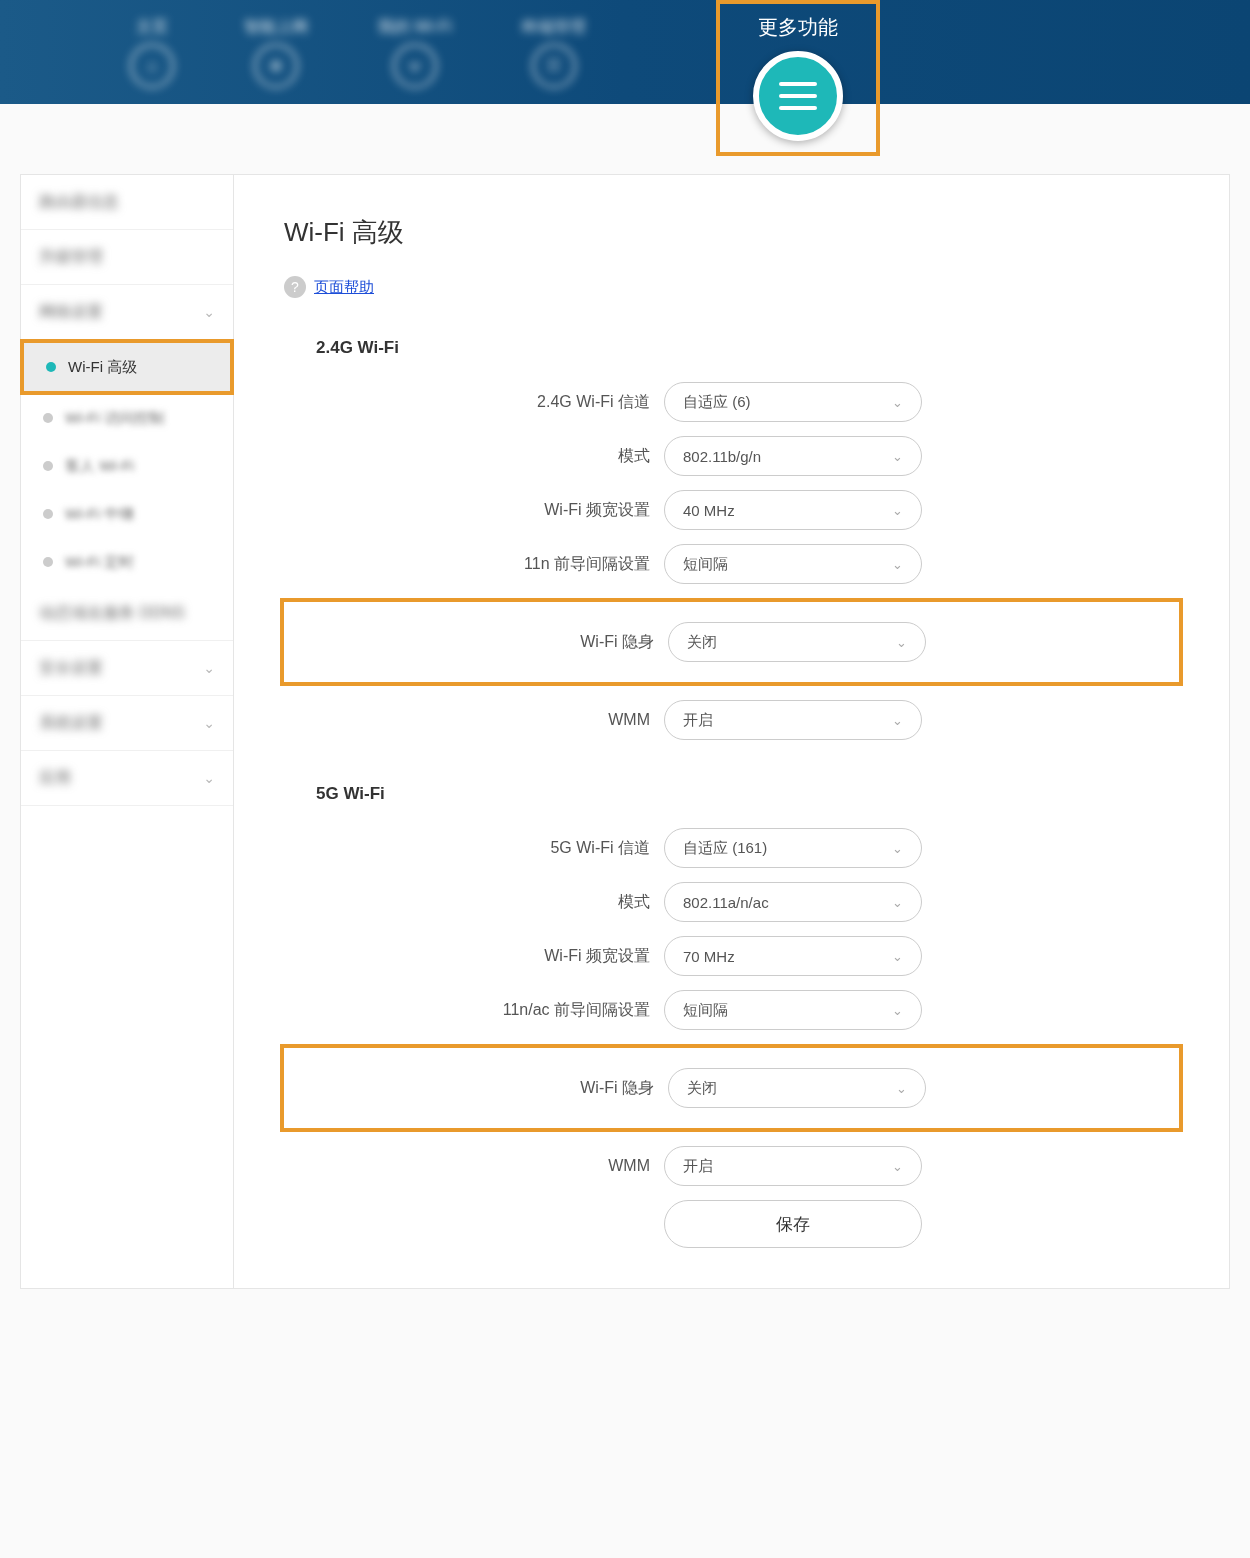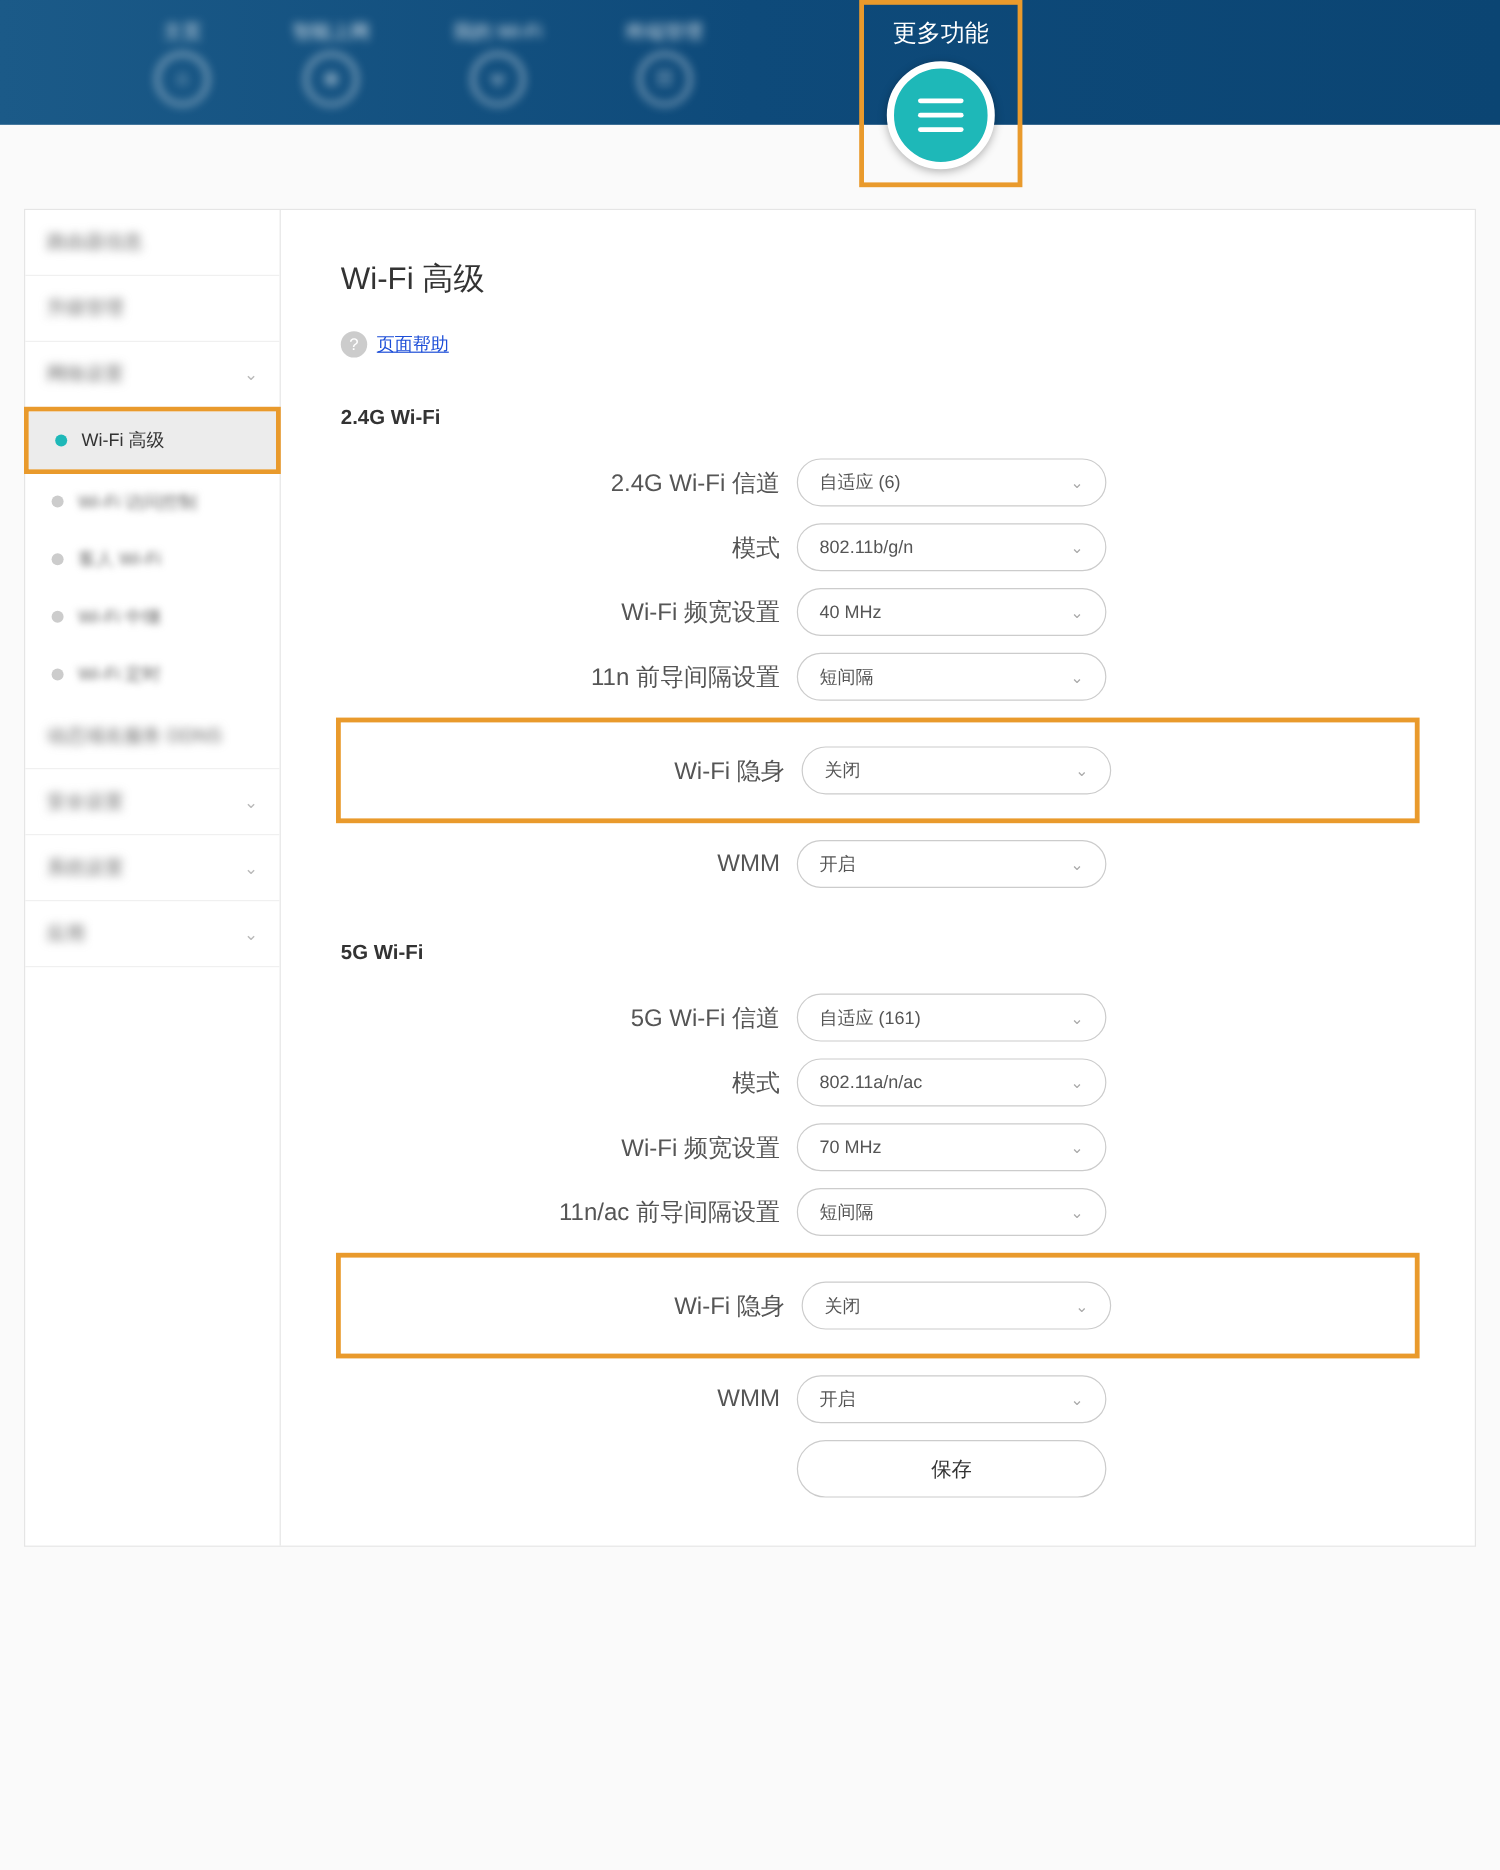--- a/index.html
+++ b/index.html
@@ -22,21 +22,21 @@
   opacity: 0.85;
 }
 .nav-label { color: #fff; font-size: 16px; margin-bottom: 6px; }
 .nav-circle {
   width: 44px; height: 44px; border: 2px solid #fff; border-radius: 50%;
   display: flex; align-items: center; justify-content: center; color: #fff;
 }
 .more-wrap {
   position: absolute;
   left: 716px; top: 0;
-  width: 136px; height: 156px;
+  width: 164px; height: 156px;
   border: 4px solid #e99a2c;
   display: flex; flex-direction: column; align-items: center;
   padding-top: 10px;
 }
 .more-label { color: #fff; font-size: 20px; margin-bottom: 10px; }
 .more-circle {
   width: 90px; height: 90px; border-radius: 50%;
   background: #1eb8b8;
   border: 6px solid #fff;
   display: flex; align-items: center; justify-content: center;
@@ -77,24 +77,24 @@
 .main { flex: 1; padding: 40px 50px; }
 .page-title { font-size: 26px; font-weight: 400; color: #333; margin-bottom: 26px; }
 .page-desc { font-size: 14px; color: #888; margin-bottom: 20px; }
 .help-row { display: flex; align-items: center; margin-bottom: 40px; }
 .help-icon {
   width: 22px; height: 22px; border-radius: 50%; background: #ccc; color: #fff;
   display: flex; align-items: center; justify-content: center; font-size: 14px; margin-right: 8px;
 }
 .help-link { color: #1d4ed8; font-size: 15px; text-decoration: underline; }
 
-.section-title { font-size: 17px; font-weight: 600; color: #333; margin-bottom: 24px; }
+.section-title { font-size: 17px; font-weight: 600; color: #333; margin-bottom: 24px; margin-left: 32px; }
 .form-row { display: flex; align-items: center; margin-bottom: 14px; }
 .form-row.highlighted { border: 4px solid #e99a2c; padding: 20px 0; margin-left: -4px; margin-right: -4px; }
-.form-label { width: 380px; text-align: right; padding-right: 14px; font-size: 20px; color: #555; }
+.form-label { width: 380px; text-align: right; padding-right: 14px; font-size: 16px; color: #555; }
 .form-row.highlighted .form-label { width: 384px; }
 .select {
   width: 258px; height: 40px; border: 1px solid #ccc; border-radius: 20px;
   display: flex; align-items: center; justify-content: space-between;
   padding: 0 18px; font-size: 15px; color: #555; background: #fff;
 }
 .select .caret { color: #aaa; font-size: 13px; }
 .save-btn {
   width: 258px; height: 48px; border: 1px solid #ccc; border-radius: 24px;
   background: #fff; font-size: 17px; color: #333; display: flex;

